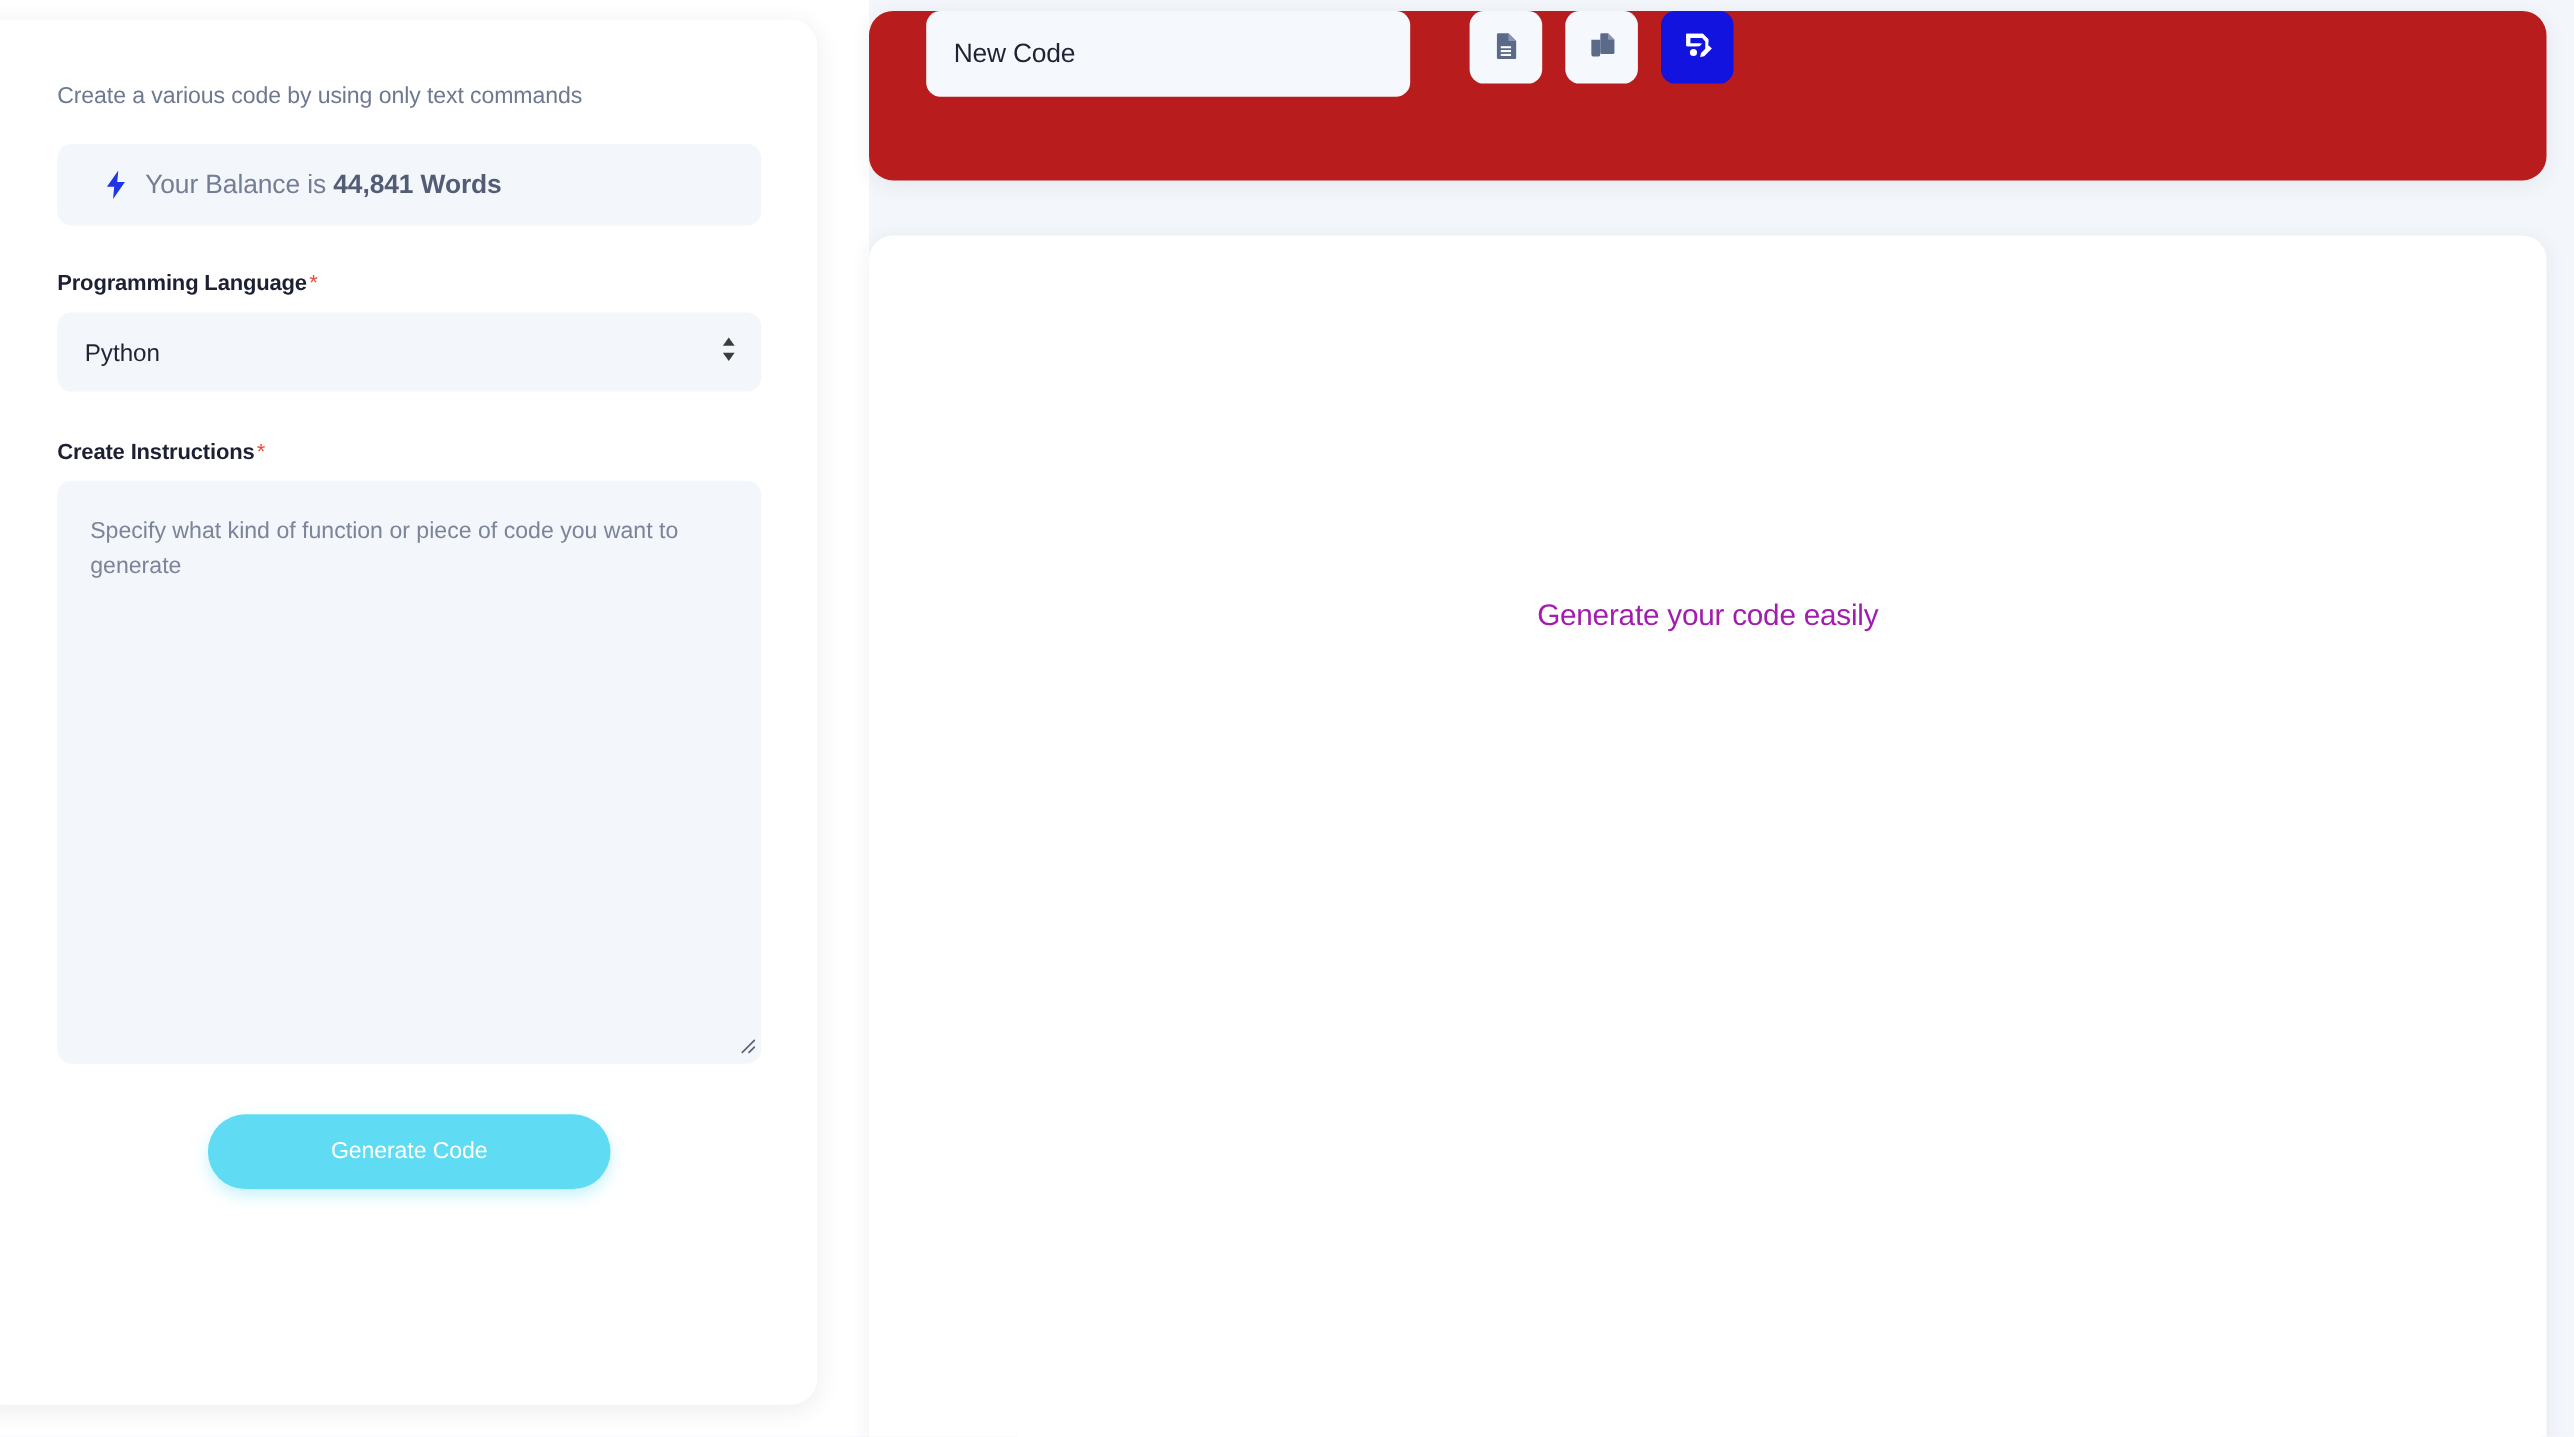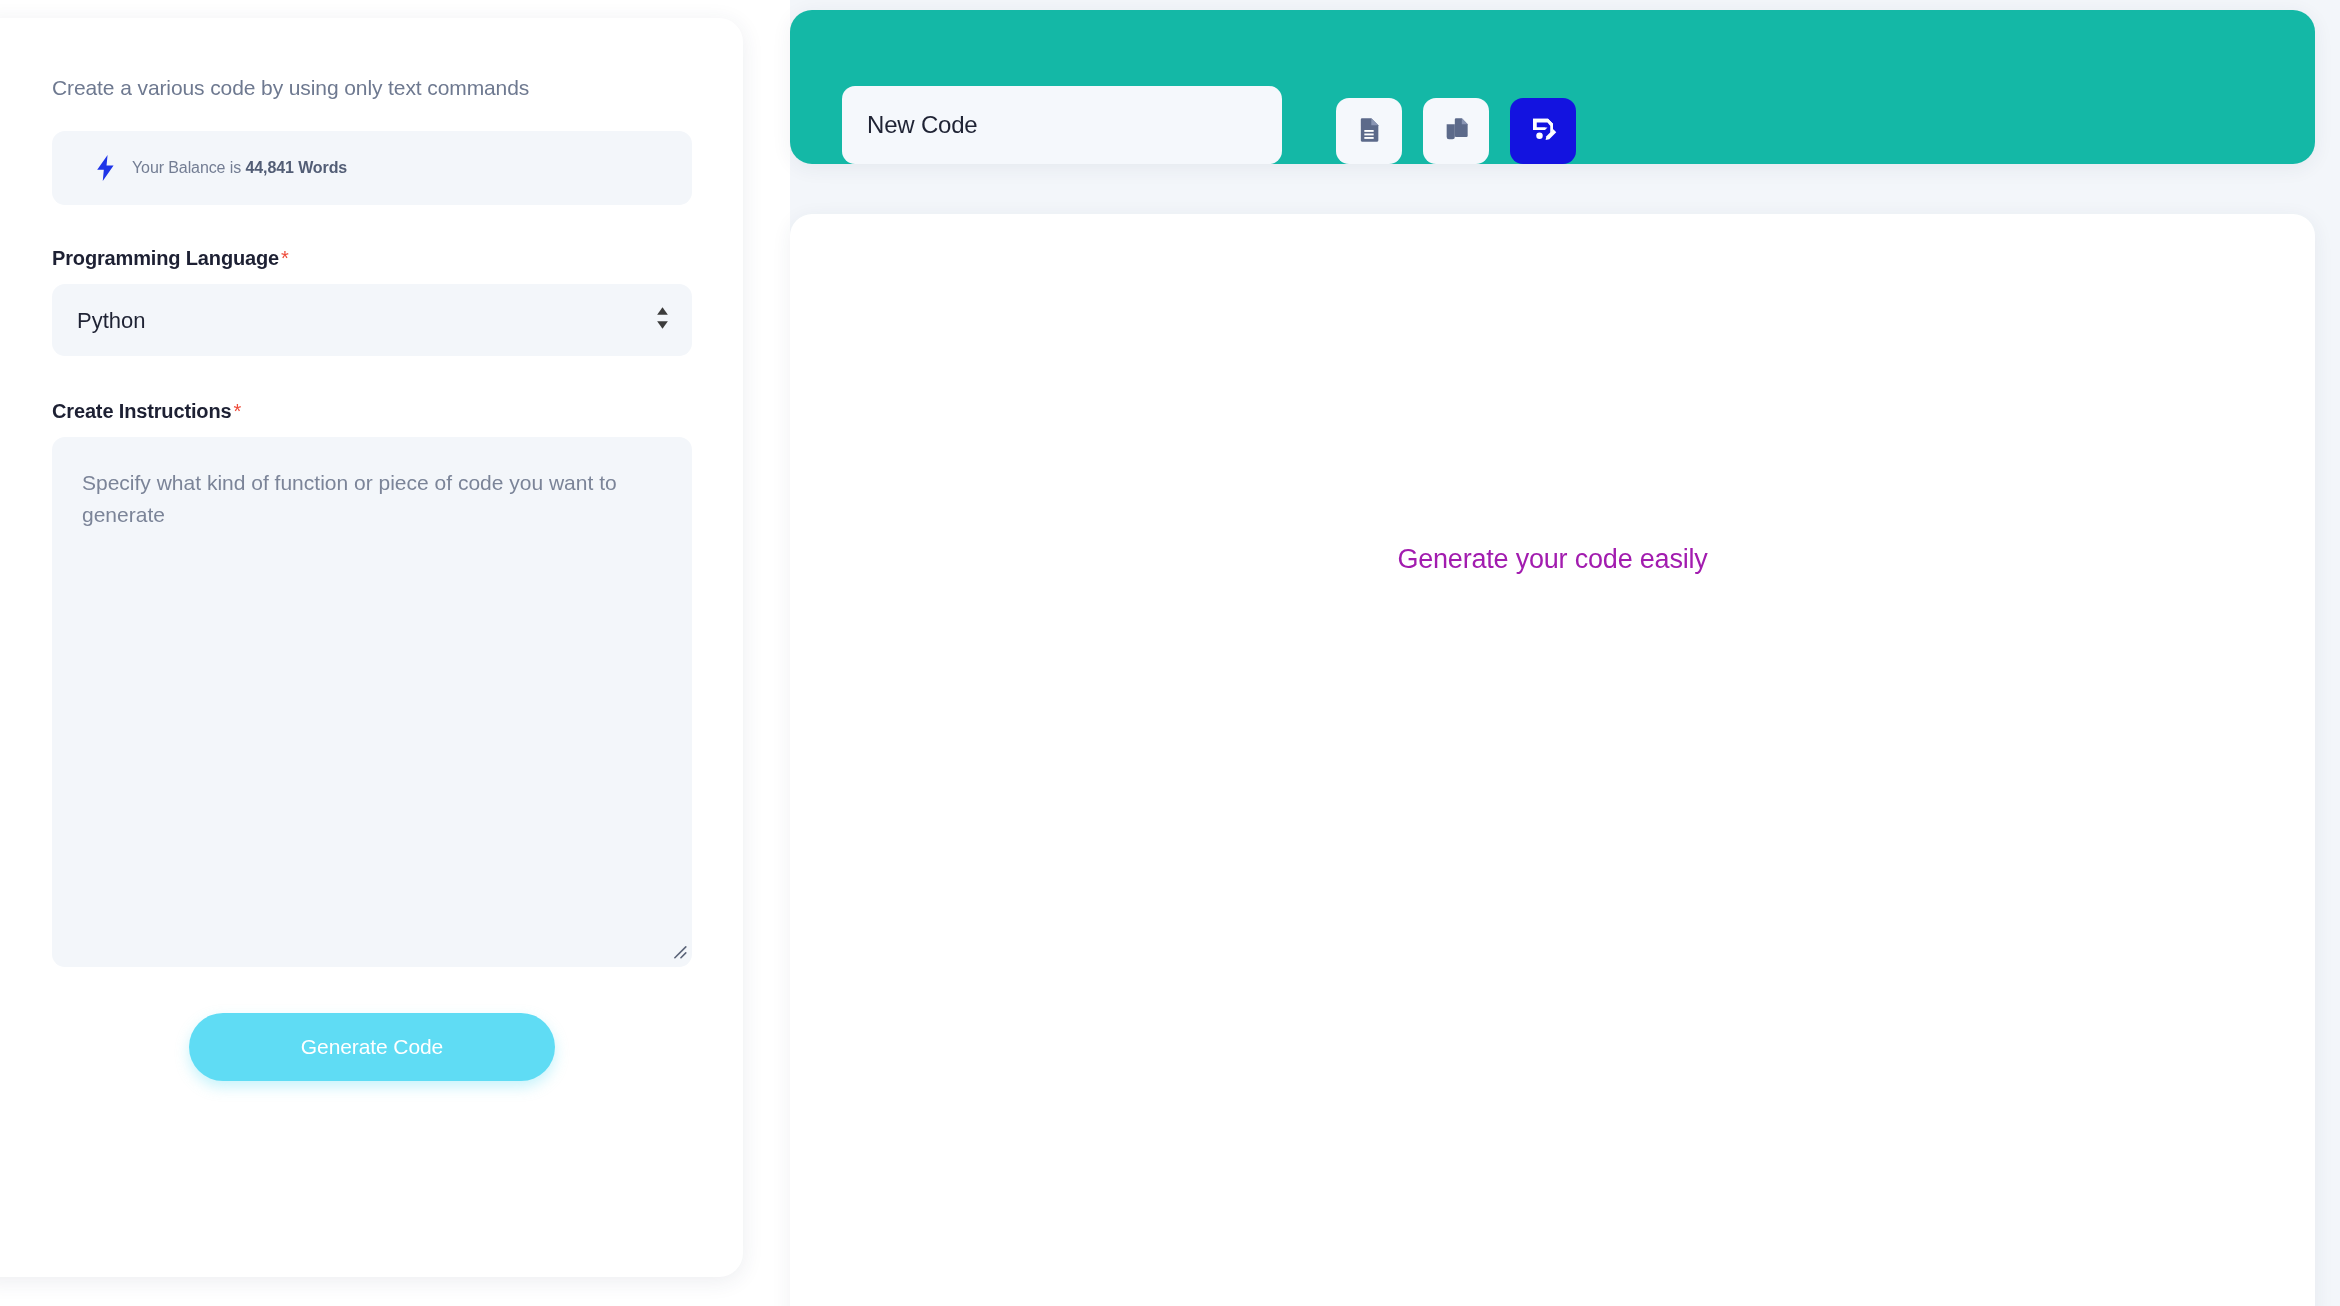--- a/index.html
+++ b/index.html
@@ -108,21 +108,21 @@
     border-radius: 13px;
     display: flex;
     align-items: center;
     padding-left: 44px;
     gap: 17px;
   }
 
   .bolt-icon { flex: none; display: block; }
 
   .balance-text {
-    font-size: 16px;
+    font-size: 24px;
     color: #737d93;
     letter-spacing: -0.1px;
   }
   .balance-text b { color: #525d75; font-weight: 700; }
 
   
   .field { margin-top: 42px; }
   .field.second { margin-top: 44px; }
 
   .field-label {
@@ -214,25 +214,25 @@
     height: 1306px;
     background: #f3f6fa;
   }
 
   .toolbar-card {
     position: absolute;
     left: 0px;
     top: 10px;
     width: 1525px;
     height: 154px;
-    background: #14b8a6;
+    background: #b91c1c;
     border-radius: 22px;
     box-shadow: 0 4px 20px rgba(42, 54, 88, 0.07);
     display: flex;
-    align-items: flex-end;
+    align-items: flex-start;
     padding-left: 52px;
     gap: 2px;
   }
 
   .code-name-input {
     width: 440px;
     height: 78px;
     background: #f5f8fc;
     border: none;
     border-radius: 13px;

